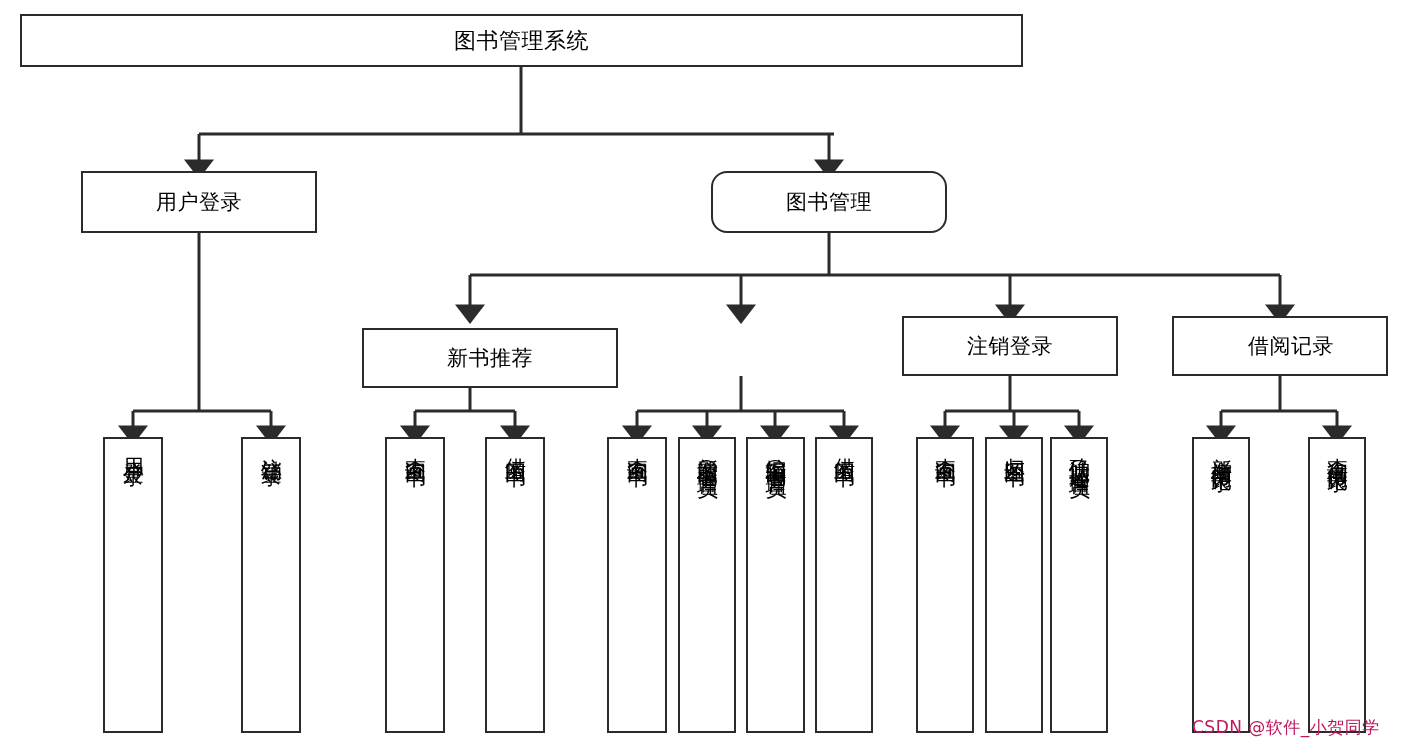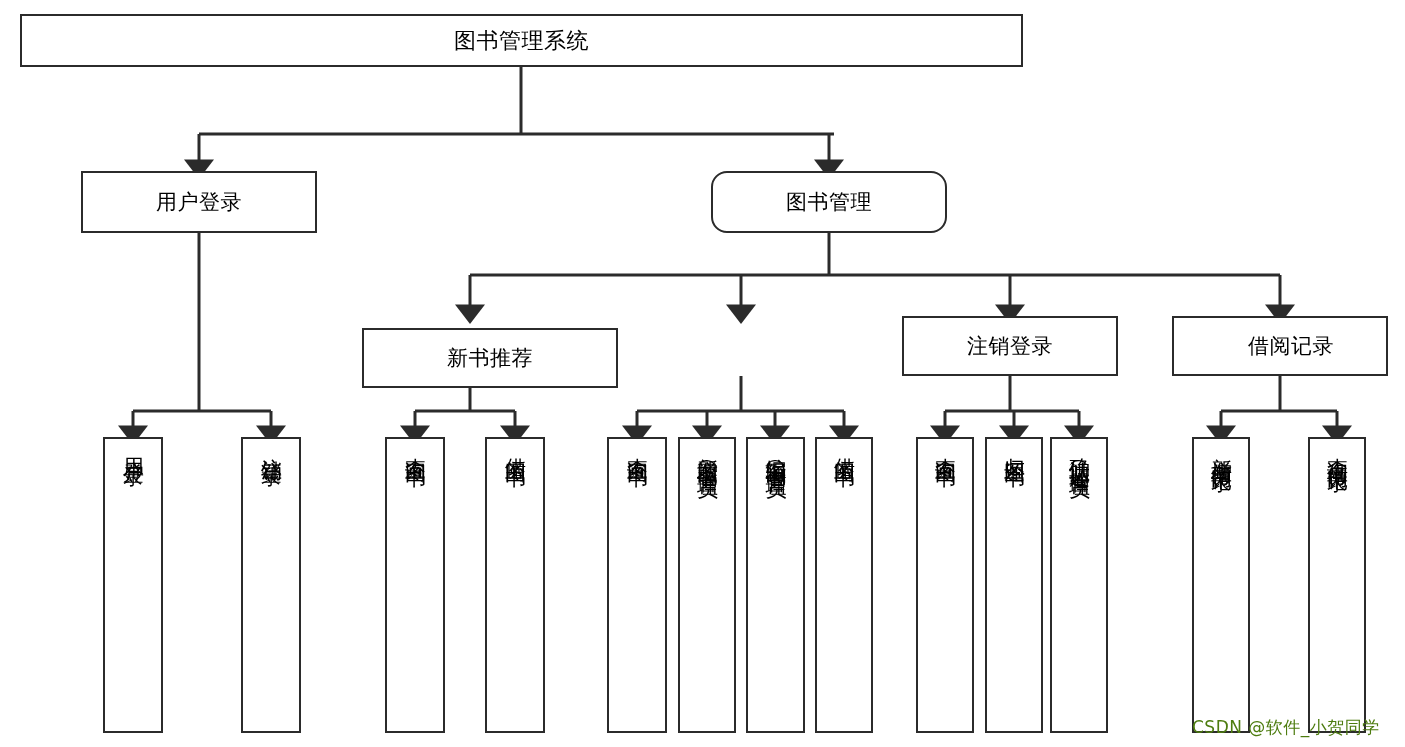--- a/index.html
+++ b/index.html
@@ -57,21 +57,21 @@
     writing-mode: vertical-rl;
     text-orientation: upright;
     font-size: 21px;
     letter-spacing: 3px;
     line-height: 1;
     white-space: nowrap;
   }
   .watermark {
     position: absolute;
     font-size: 17px;
-    color: #4d7c0f;
+    color: #be185d;
     white-space: nowrap;
     letter-spacing: 0.5px;
   }
 </style>
 </head>
 <body>
 
 <div id="canvas">
 
   <svg id="edges" width="1405" height="747" viewBox="0 0 1405 747">

